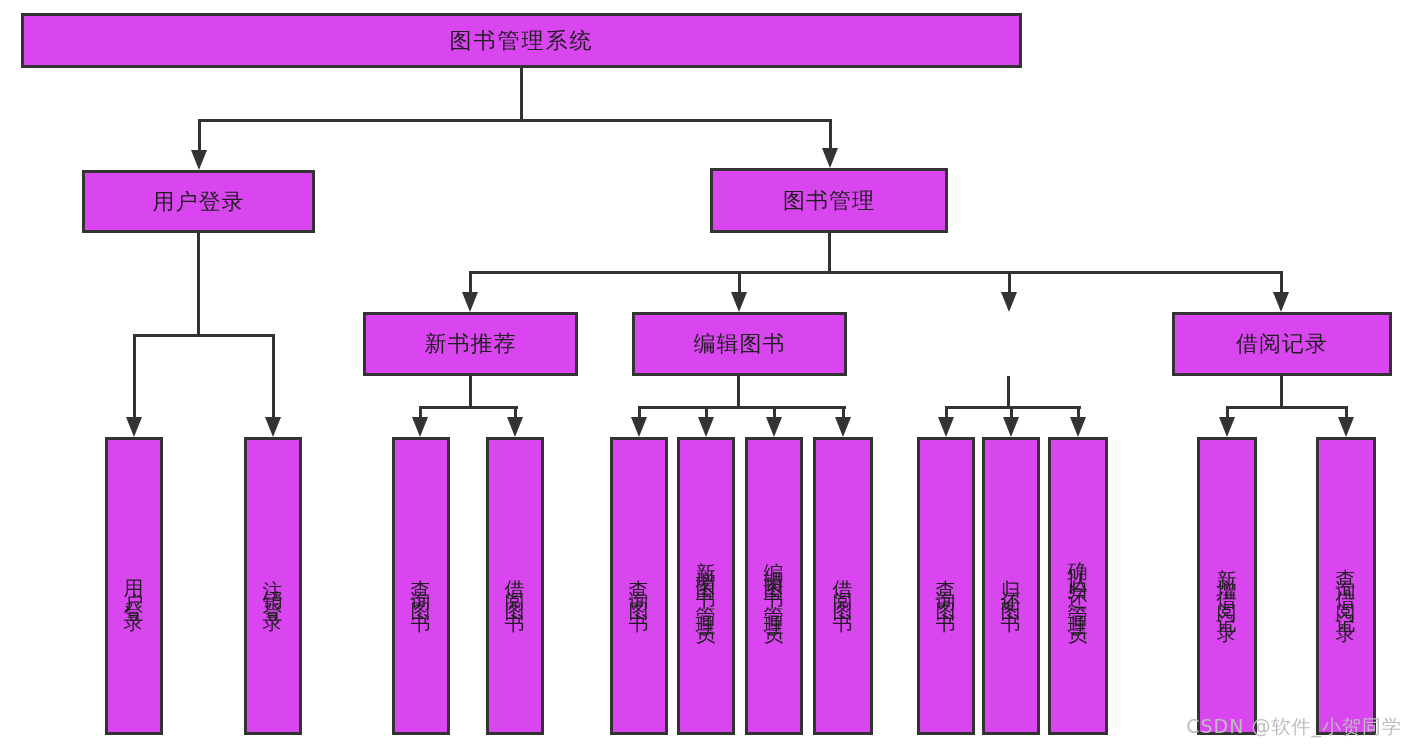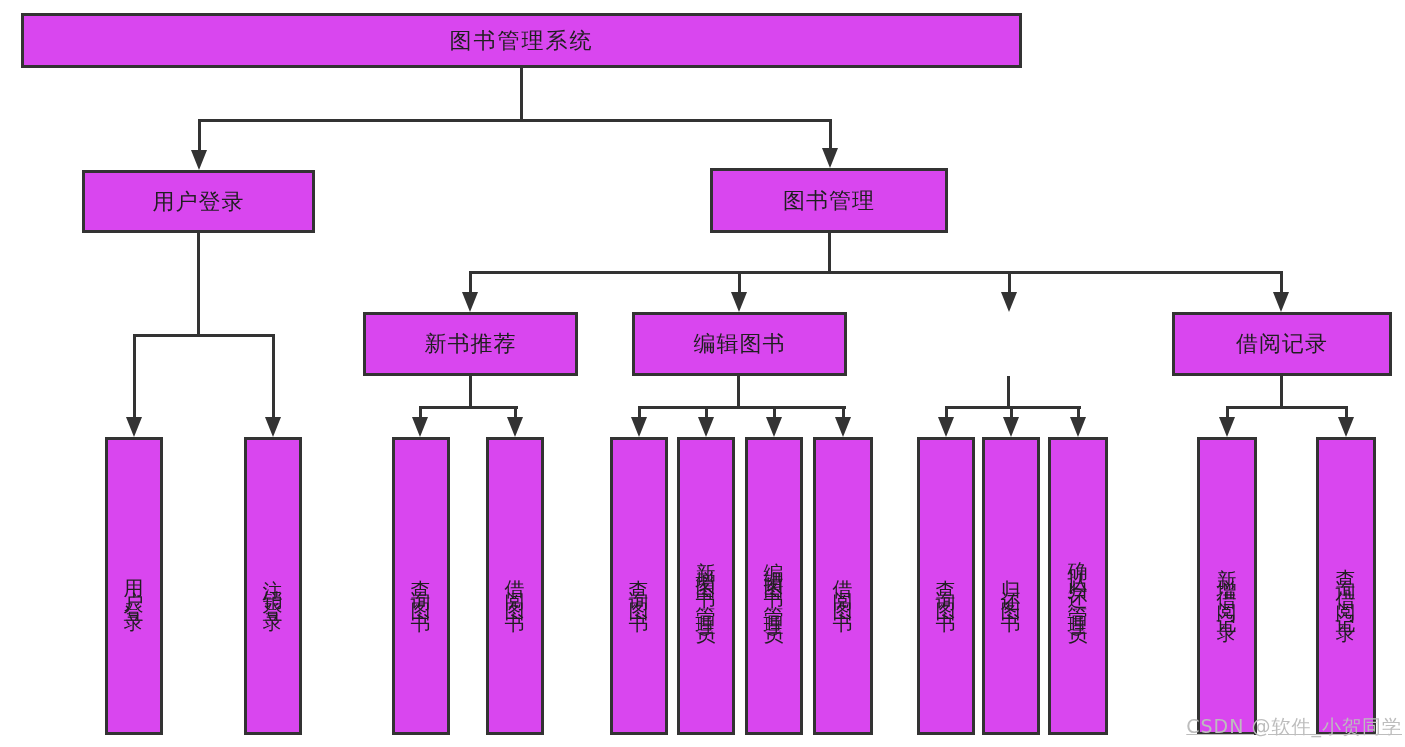--- a/index.html
+++ b/index.html
@@ -37,21 +37,20 @@
     border-top:20px solid #333333;
   }
   .watermark{
     position:absolute;
     right:3px;top:714px;
     font-size:19px;
     color:#bdbdbd;
     letter-spacing:1px;
     z-index:5;
     white-space:nowrap;
-    text-decoration:underline;
   }
 </style>
 </head>
 <body>
 
 <div id="canvas">
 
   <div class="box" style="left:21px;top:13px;width:1001px;height:55px;">
     <span class="root-label">图书管理系统</span>
   </div>

